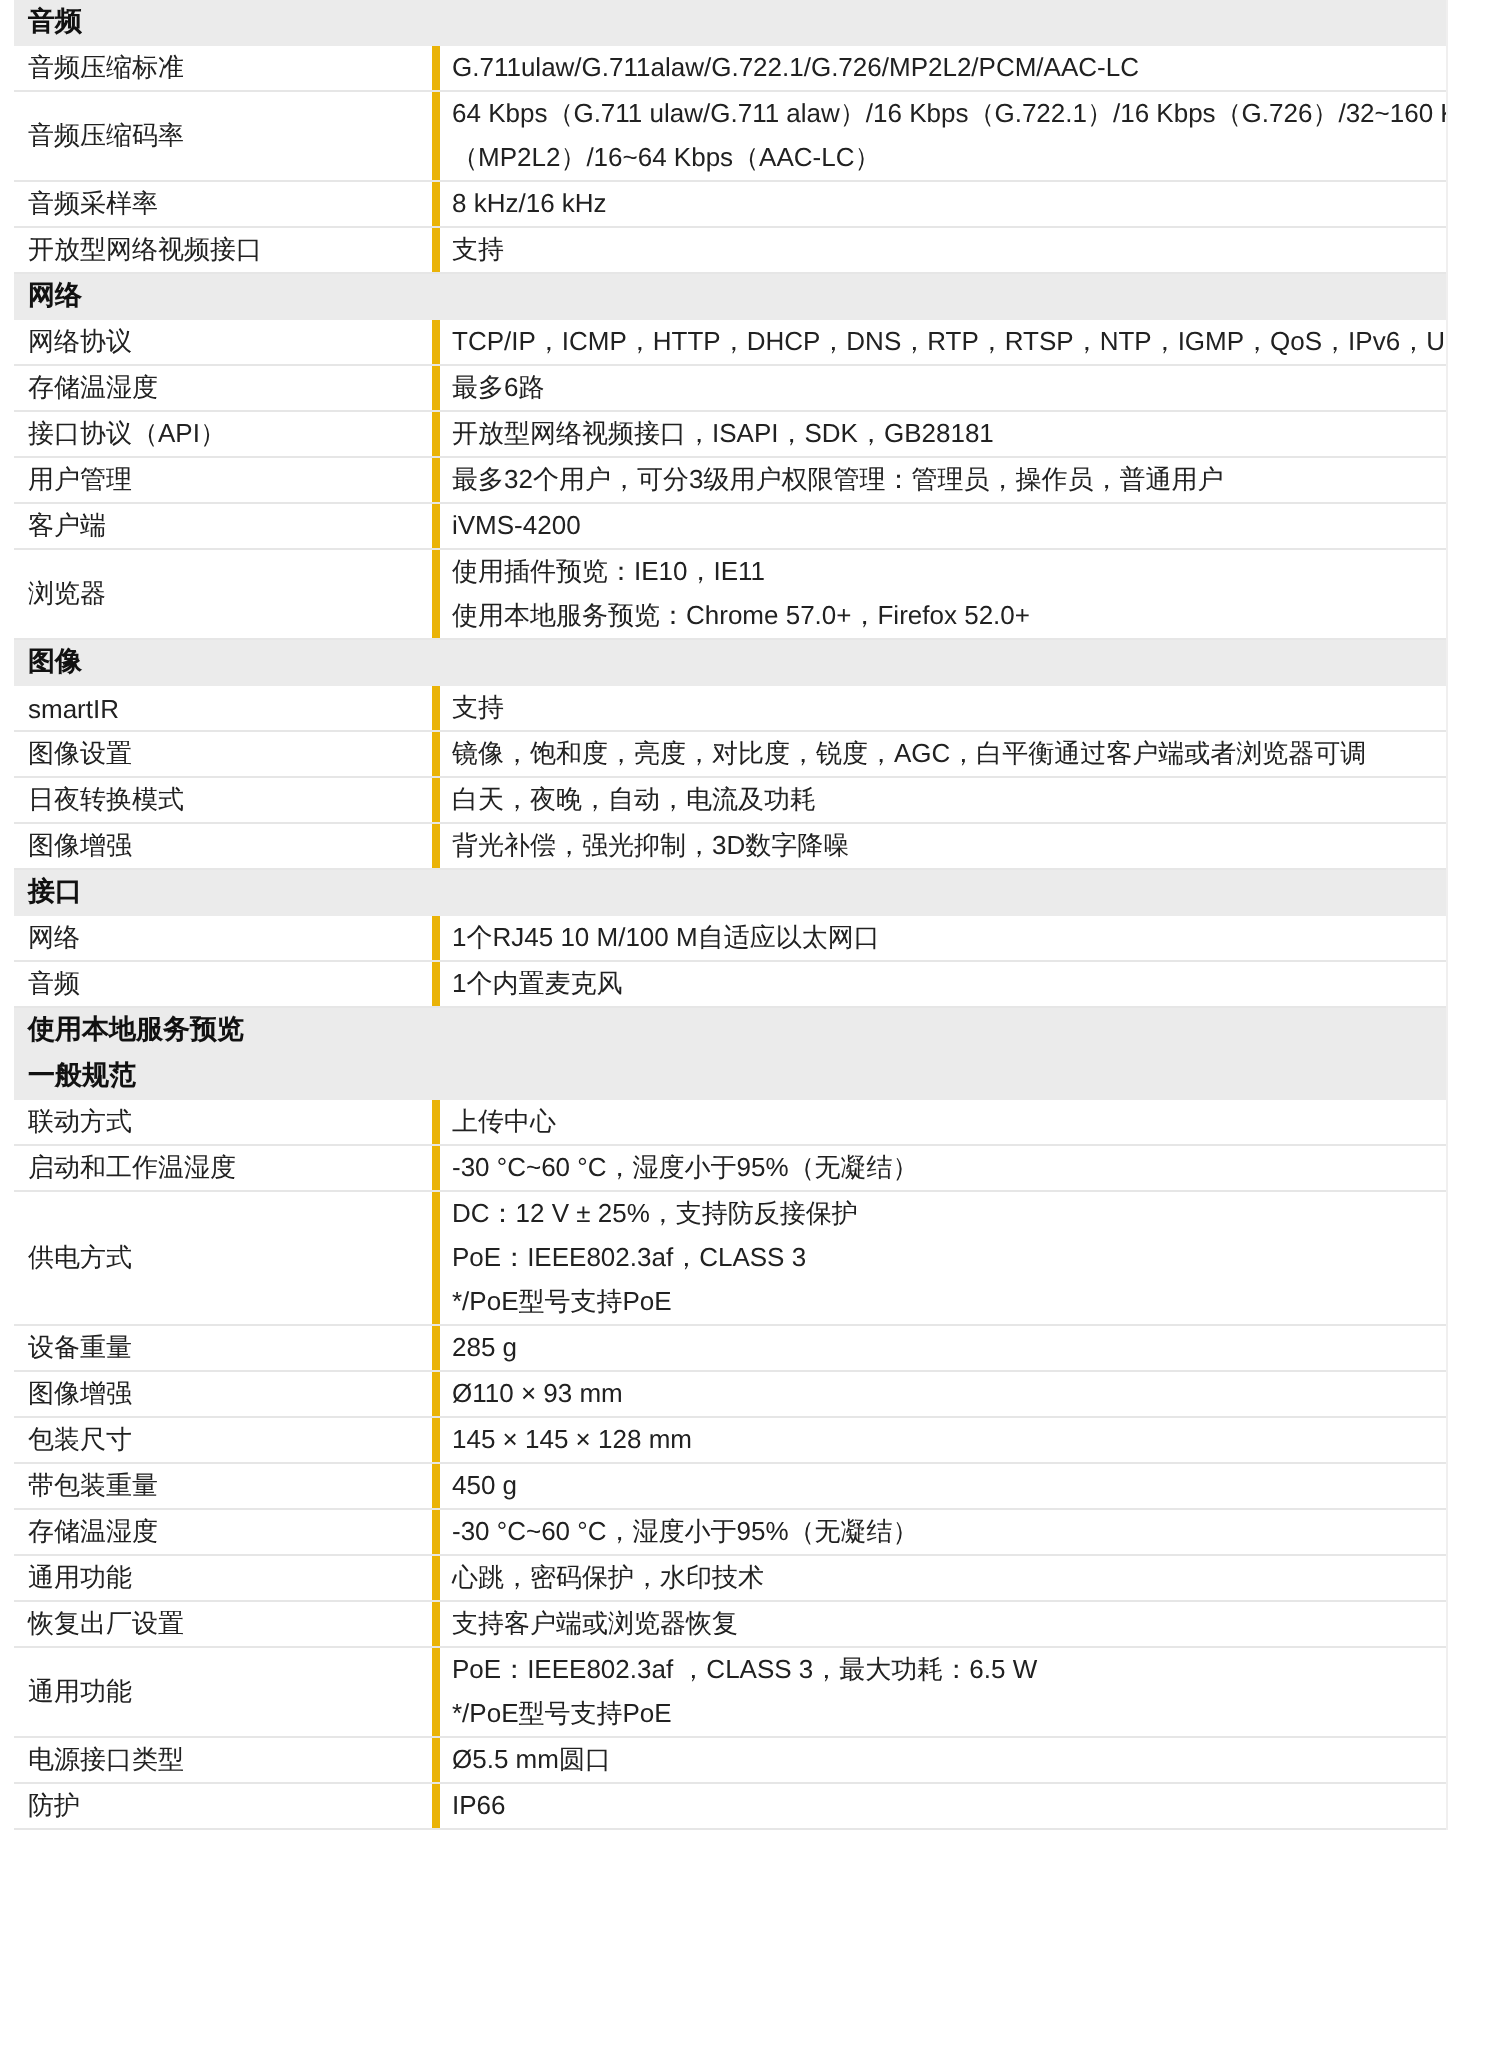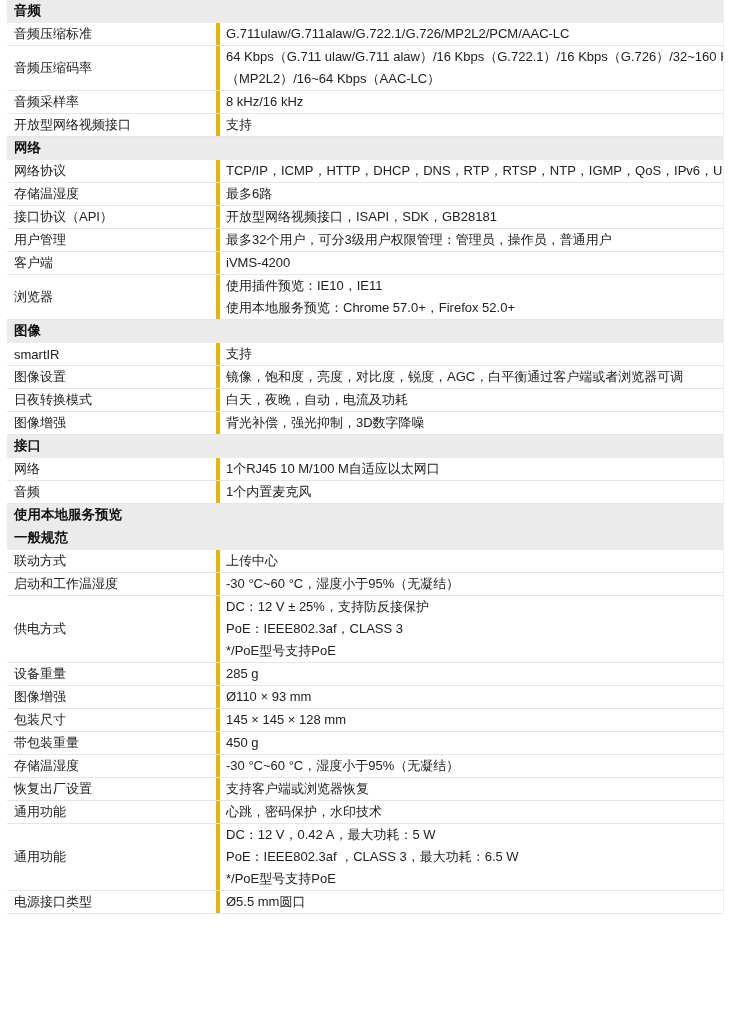--- a/index.html
+++ b/index.html
@@ -214,38 +214,43 @@
         <div class="value-line">450 g</div>
       </div>
     </div>
     <div class="spec-row">
       <div class="label-cell">存储温湿度</div>
       <div class="value-cell">
         <div class="value-line">-30 °C~60 °C，湿度小于95%（无凝结）</div>
       </div>
     </div>
     <div class="spec-row">
+      <div class="label-cell">通用功能</div>
+      <div class="value-cell">
+        <div class="value-line">心跳，密码保护，水印技术</div>
+      </div>
+    </div>
+    <div class="spec-row">
       <div class="label-cell">恢复出厂设置</div>
       <div class="value-cell">
         <div class="value-line">支持客户端或浏览器恢复</div>
       </div>
     </div>
     <div class="spec-row">
       <div class="label-cell">通用功能</div>
       <div class="value-cell">
-        <div class="value-line">心跳，密码保护，水印技术</div>
-      </div>
-    </div>
-    <div class="spec-row">
-      <div class="label-cell">通用功能</div>
-      <div class="value-cell">
-        <div class="value-line">DC：12 V，0.42 A，最大功耗：5 W</div>
         <div class="value-line">PoE：IEEE802.3af ，CLASS 3，最大功耗：6.5 W</div>
         <div class="value-line">*/PoE型号支持PoE</div>
       </div>
     </div>
     <div class="spec-row">
       <div class="label-cell">电源接口类型</div>
       <div class="value-cell">
         <div class="value-line">Ø5.5 mm圆口</div>
+      </div>
+    </div>
+    <div class="spec-row">
+      <div class="label-cell">防护</div>
+      <div class="value-cell">
+        <div class="value-line">IP66</div>
       </div>
     </div>
   </div>
 
 </body></html>

